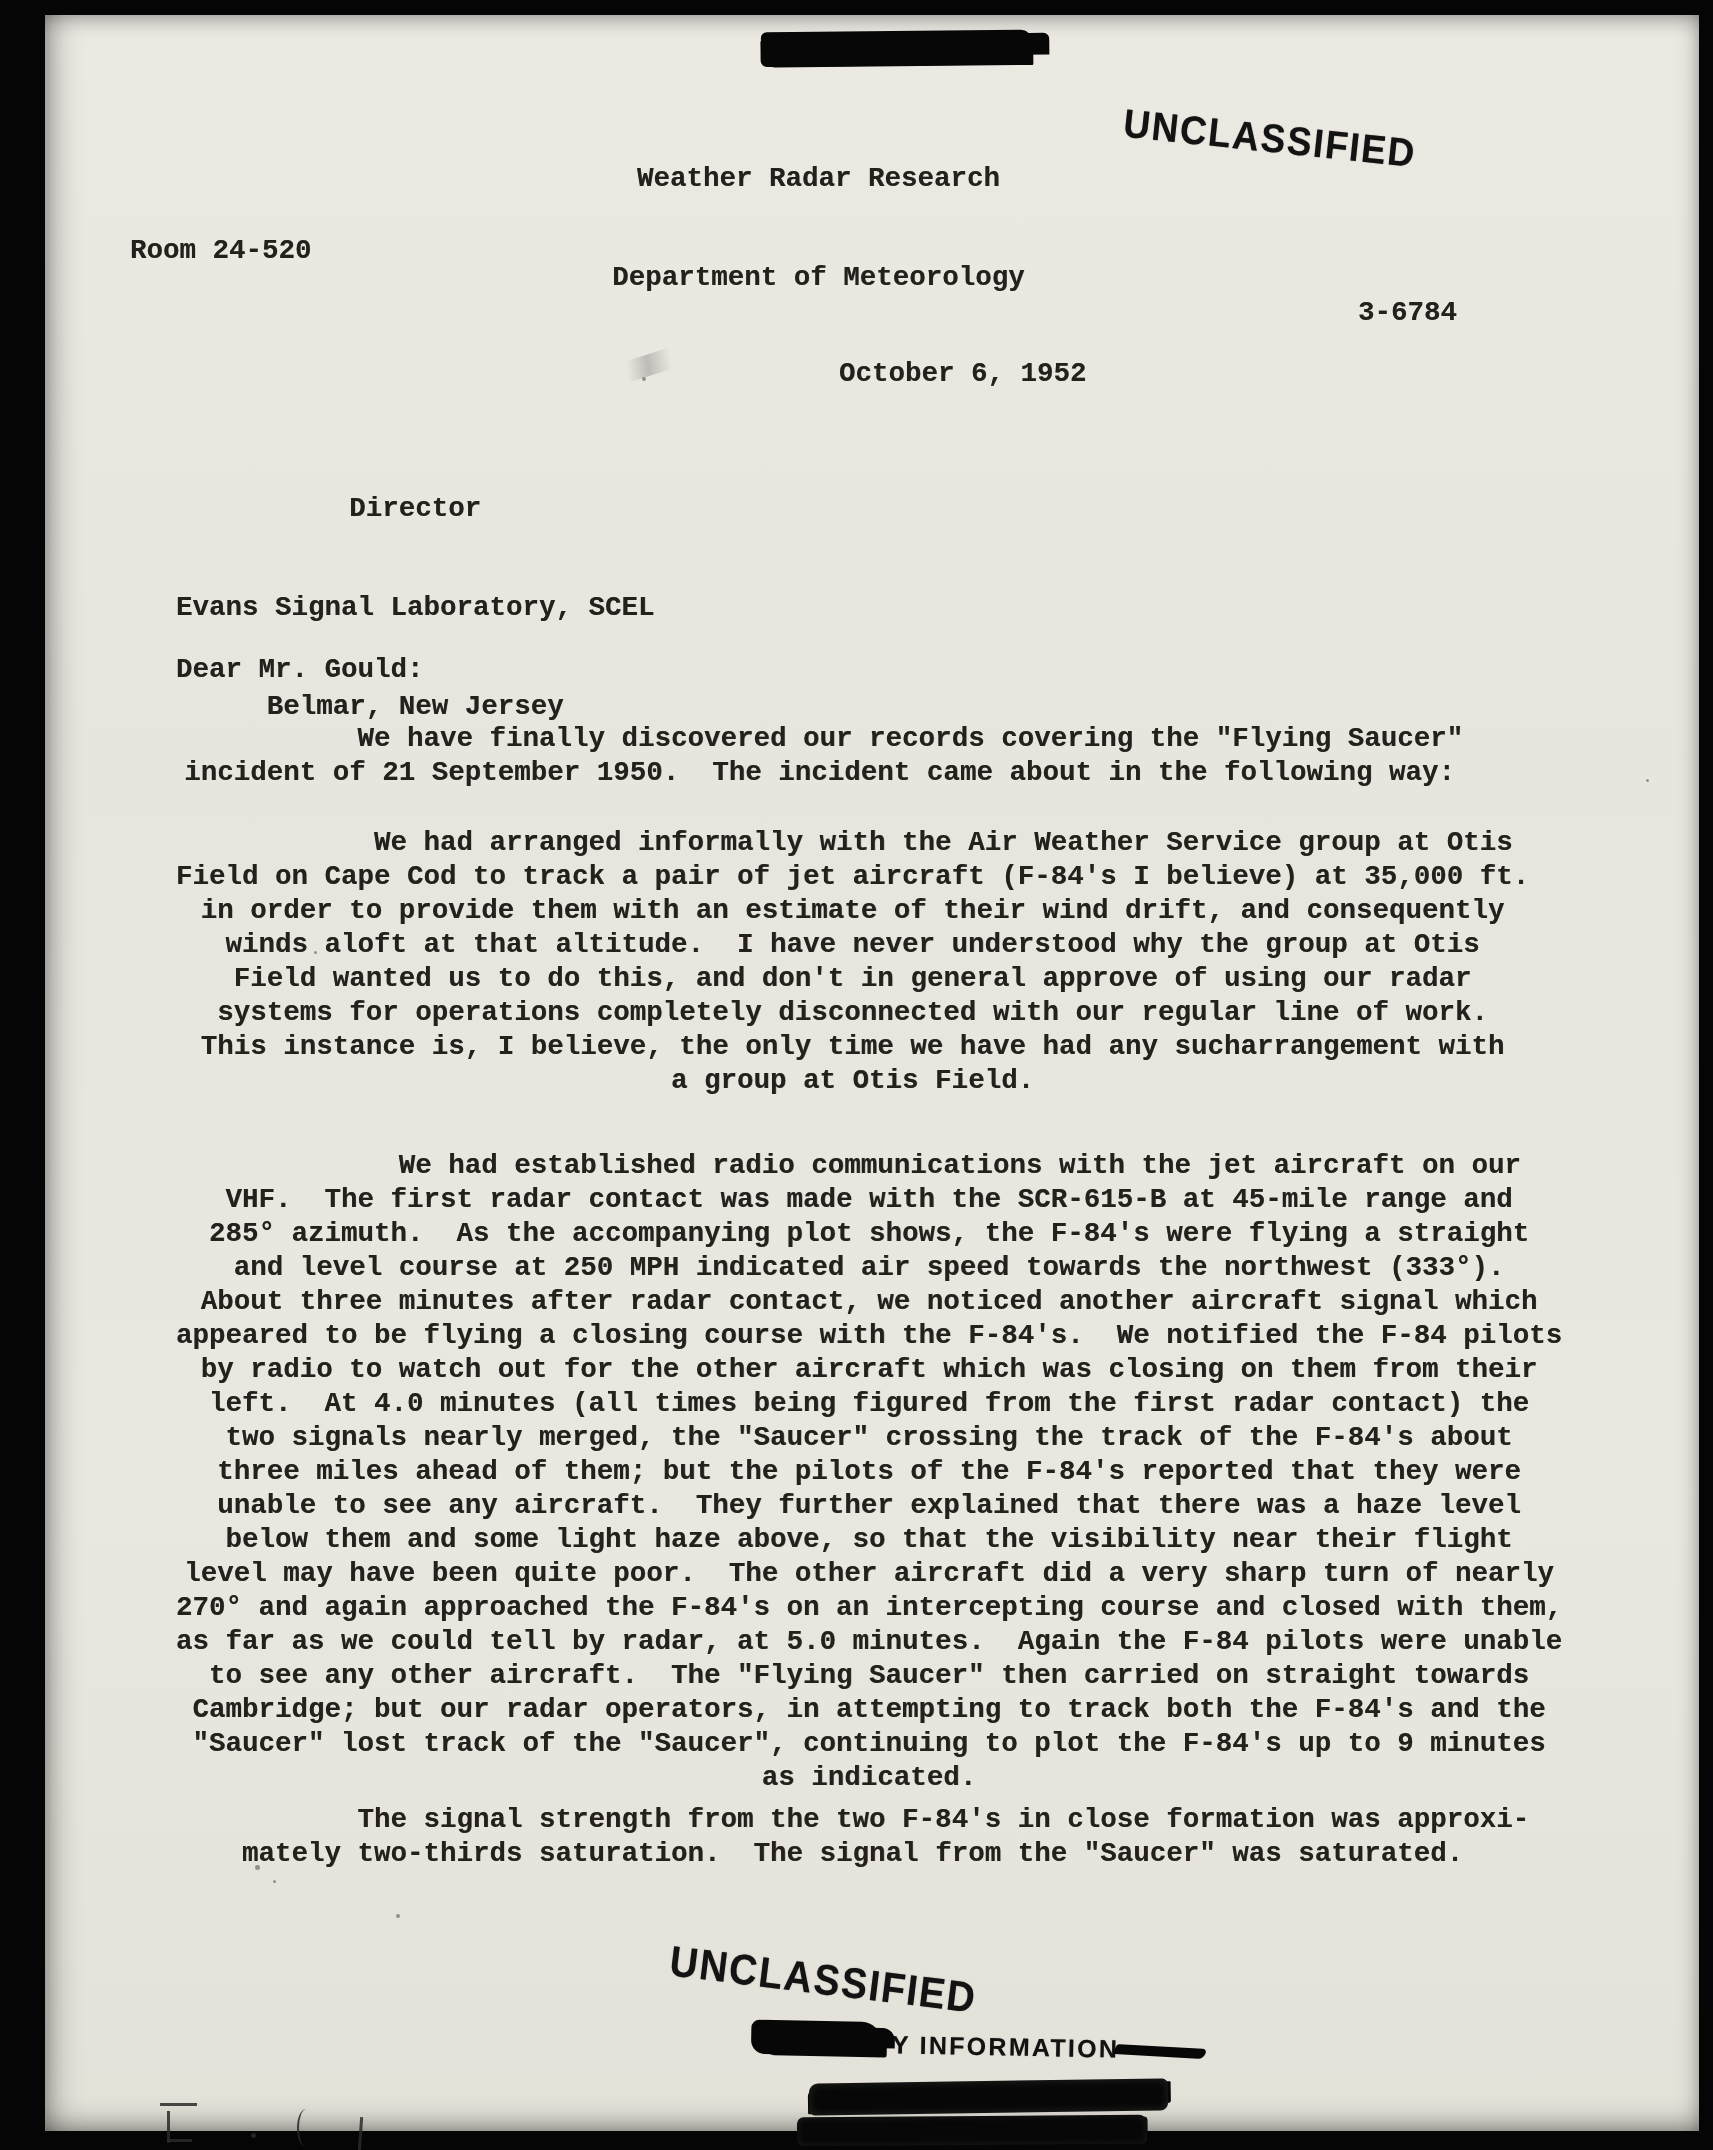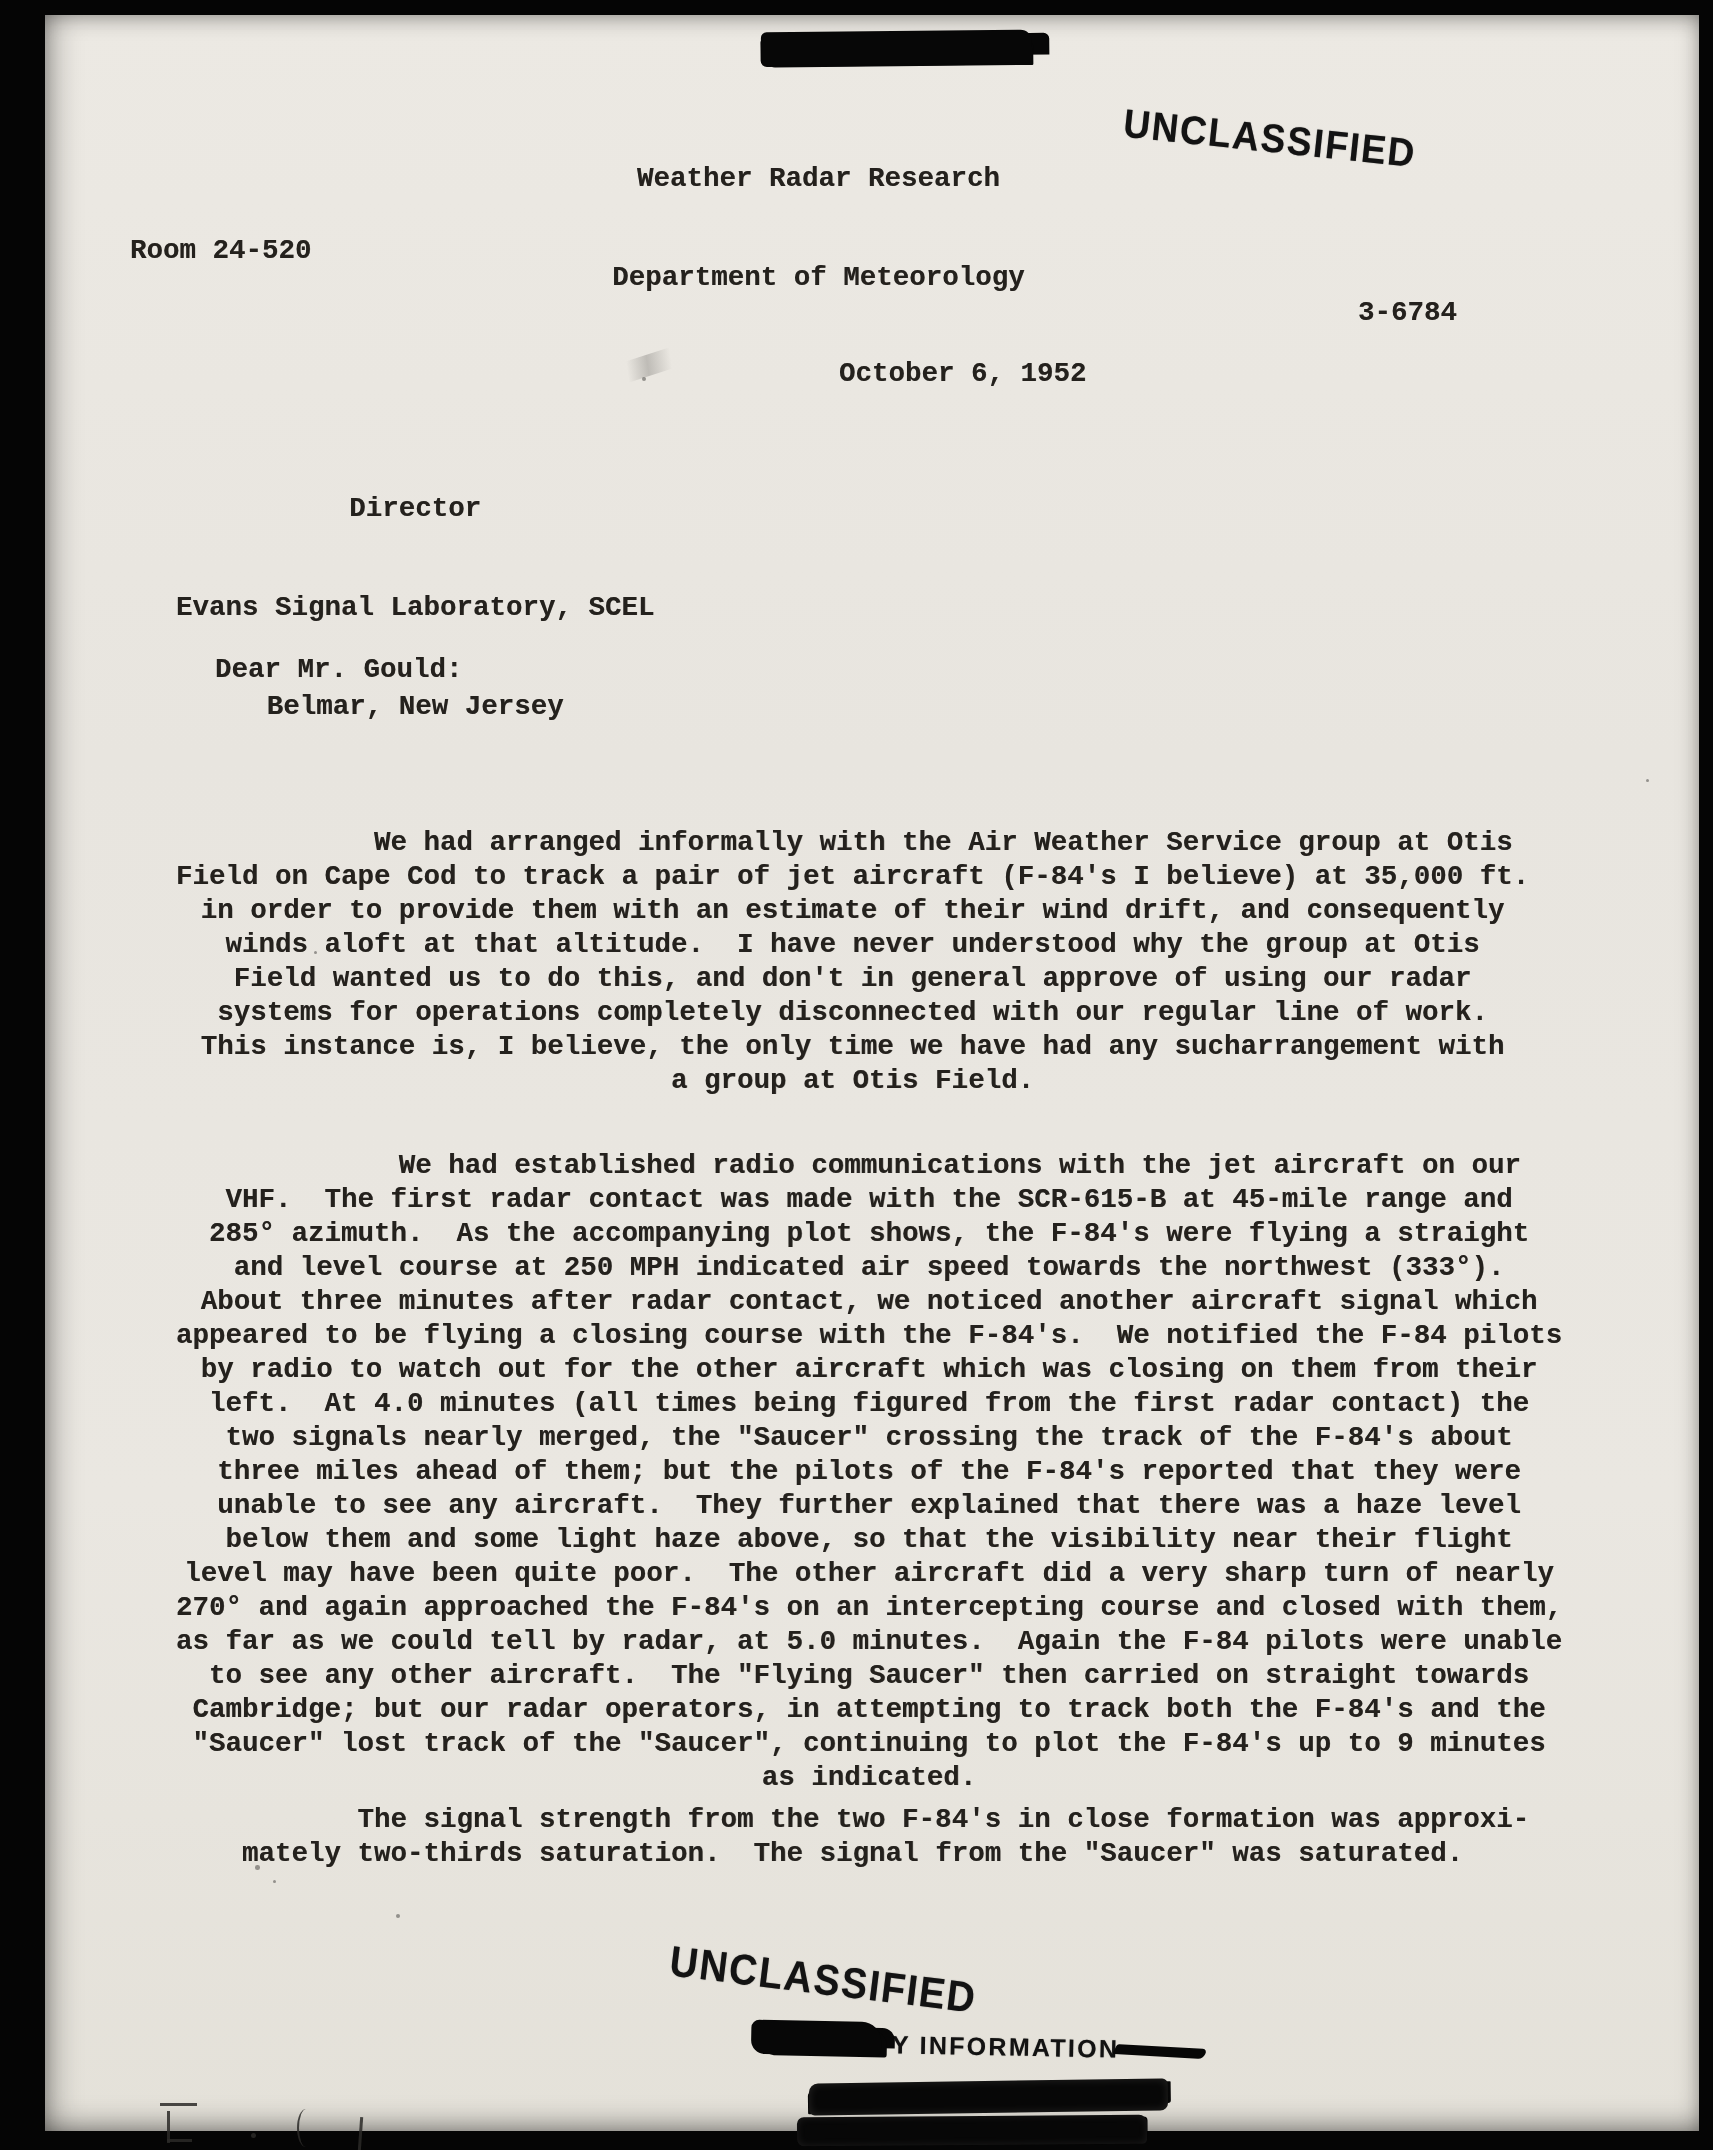--- a/index.html
+++ b/index.html
@@ -84,22 +84,24 @@
   <div class="tw" style="left:794px;top:342px;">October 6, 1952</div>
   <div class="pencil-smudge"></div>
 
   <div class="tw" style="left:131px;top:411px;line-height:33px;">
     <div>Director</div>
     <div>Evans Signal Laboratory, SCEL</div>
     <div>Belmar, New Jersey</div>
   </div>
 
 
-  <div class="tw" style="left:131px;top:638px;margin-left:39px;">Dear Mr. Gould:</div>
+  <div class="tw" style="left:131px;top:638px;">Dear Mr. Gould:</div>
 
+  <div class="tw" style="left:131px;top:707px;">           We have finally discovered our records covering the "Flying Saucer"
+incident of 21 September 1950.  The incident came about in the following way:</div>
   <div class="tw" style="left:131px;top:811px;">           We had arranged informally with the Air Weather Service group at Otis
 Field on Cape Cod to track a pair of jet aircraft (F-84's I believe) at 35,000 ft.
 in order to provide them with an estimate of their wind drift, and consequently
 winds aloft at that altitude.  I have never understood why the group at Otis
 Field wanted us to do this, and don't in general approve of using our radar
 systems for operations completely disconnected with our regular line of work.
 This instance is, I believe, the only time we have had any sucharrangement with
 a group at Otis Field.</div>
   <div class="tw" style="left:131px;top:1134px;">           We had established radio communications with the jet aircraft on our
 VHF.  The first radar contact was made with the SCR-615-B at 45-mile range and

